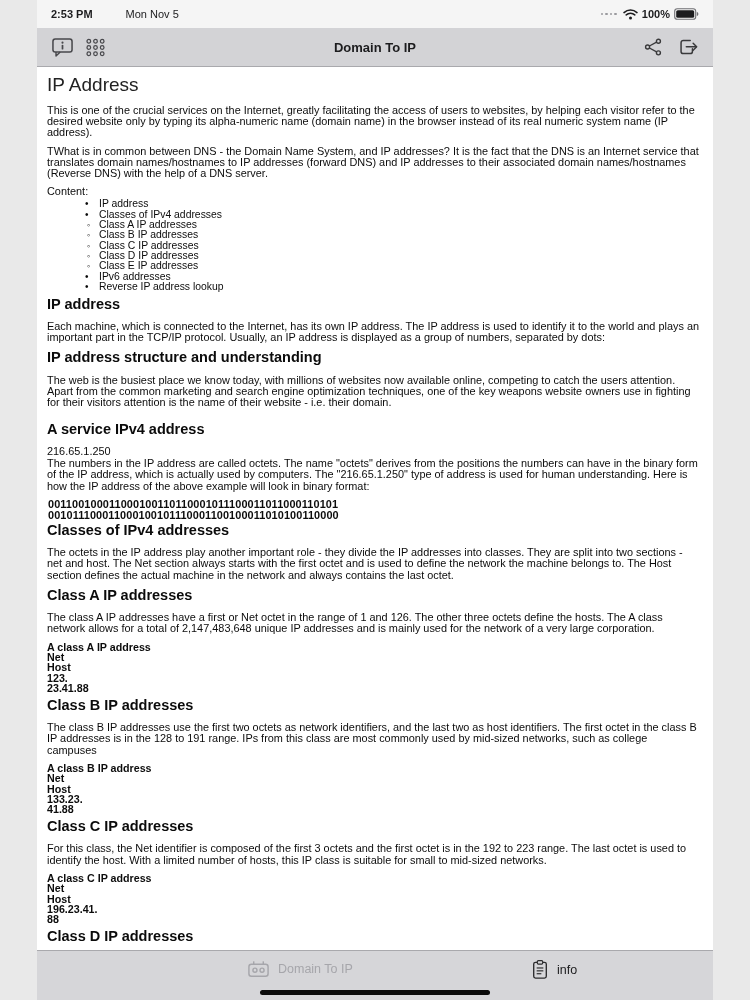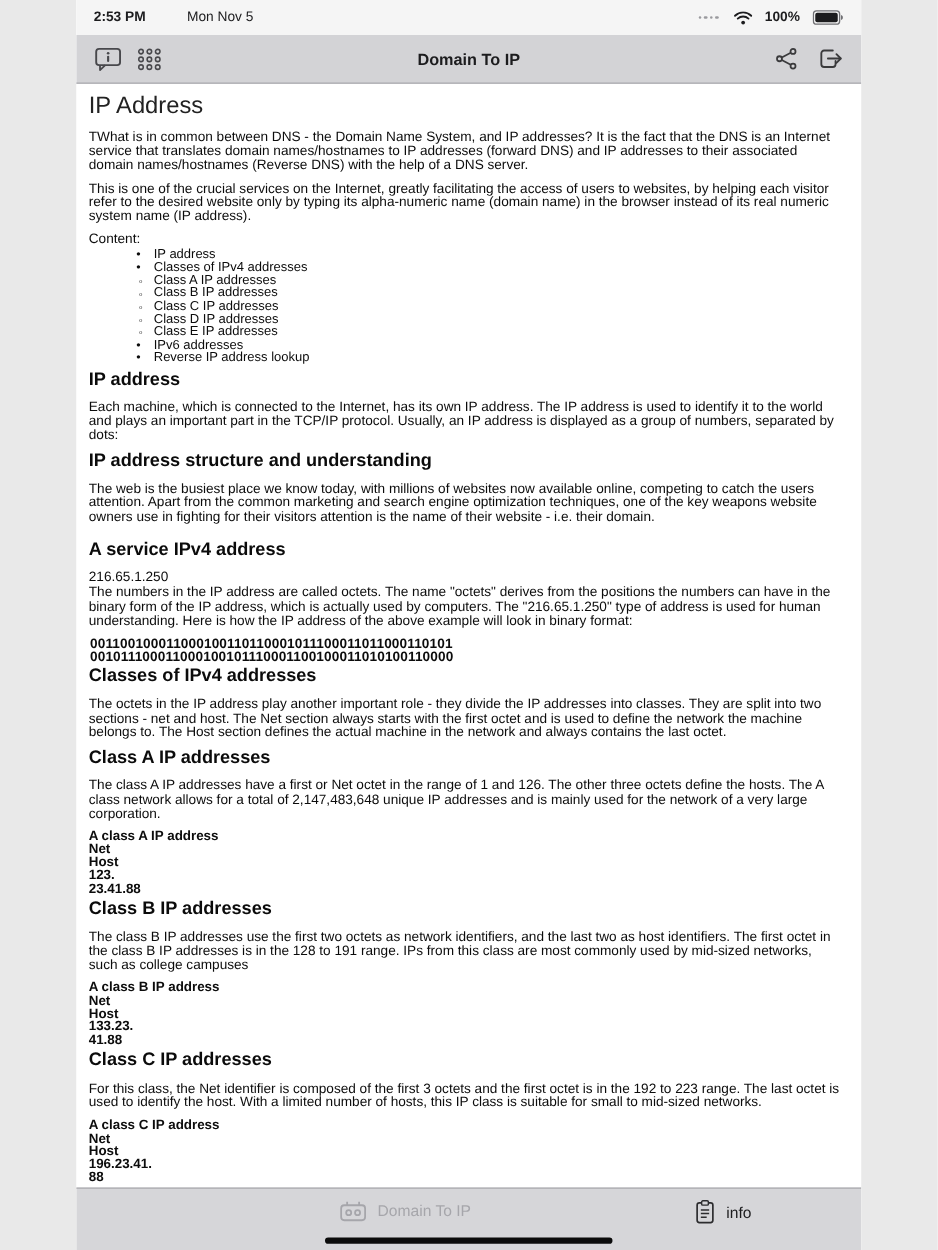--- a/index.html
+++ b/index.html
@@ -1,30 +1,30 @@
 <!DOCTYPE html>
 <html><head>
 <meta charset="utf-8">
 <style>
   * { margin:0; padding:0; box-sizing:border-box; }
   html,body { background:#e9e9e9; }
   .screen {
-    width:628px; height:1000px; position:relative; margin:0 auto;
+    width:676px; height:1000px; position:relative; margin:0 auto;
     background:#ffffff; overflow:hidden;
     font-family:"Liberation Sans","DejaVu Sans",sans-serif; color:#111;
   }
   
   .status-bar {
     height:28px; background:#f5f5f5; display:flex; align-items:center;
     justify-content:space-between; padding:0 14px; font-size:11px;
   }
   .status-left { display:flex; gap:9px; align-items:center; }
   .status-time { font-weight:700; color:#1c1c1e; }
   .status-date { font-weight:400; color:#1c1c1e;margin-left:24px; }
-  .status-right { display:flex; gap:10px; align-items:center; }
+  .status-right { display:flex; gap:4px; align-items:center; }
   .cell-dots { display:flex; gap:2px; align-items:flex-end; margin-right:2px; }
   .cell-dots i { width:2.5px; height:2.5px; border-radius:50%; background:#9a9a9e; display:block; }
   .status-batt-pct { font-weight:600; color:#1c1c1e; }
   
   .nav-bar {
     height:39px; background:#d3d3d6; border-bottom:1px solid #a9a9ad;
     display:flex; align-items:center; padding:0 14px; position:relative;
   }
   .nav-left { display:flex; gap:11px; align-items:center; }
   .nav-title {
@@ -150,22 +150,22 @@
           <line x1="9.5" y1="10.8" x2="21" y2="10.8" stroke="#3a3a3c" stroke-width="1.7" stroke-linecap="round"></line>
           <path d="M17.3 6.8 L21.3 10.8 L17.3 14.8" fill="none" stroke="#3a3a3c" stroke-width="1.7" stroke-linecap="round" stroke-linejoin="round"></path>
         </svg>
       </span>
     </div>
   </div>
 
   <div class="content">
     <h1 class="article-title">IP Address</h1>
 
+    <p>This is one of the crucial services on the Internet, greatly facilitating the access of users to websites, by helping each visitor refer to the desired website only by typing its alpha-numeric name (domain name) in the browser instead of its real numeric system name (IP address).</p>
     <p>TWhat is in common between DNS - the Domain Name System, and IP addresses? It is the fact that the DNS is an Internet service that translates domain names/hostnames to IP addresses (forward DNS) and IP addresses to their associated domain names/hostnames (Reverse DNS) with the help of a DNS server.</p>
-    <p>This is one of the crucial services on the Internet, greatly facilitating the access of users to websites, by helping each visitor refer to the desired website only by typing its alpha-numeric name (domain name) in the browser instead of its real numeric system name (IP address).</p>
 
     <p class="content-label">Content:</p>
     <div class="toc">
       <div class="toc-item lvl1"><span class="bullet"></span><span>IP address</span></div>
       <div class="toc-item lvl1"><span class="bullet"></span><span>Classes of IPv4 addresses</span></div>
       <div class="toc-item lvl2"><span class="bullet"></span><span>Class A IP addresses</span></div>
       <div class="toc-item lvl2"><span class="bullet"></span><span>Class B IP addresses</span></div>
       <div class="toc-item lvl2"><span class="bullet"></span><span>Class C IP addresses</span></div>
       <div class="toc-item lvl2"><span class="bullet"></span><span>Class D IP addresses</span></div>
       <div class="toc-item lvl2"><span class="bullet"></span><span>Class E IP addresses</span></div>

